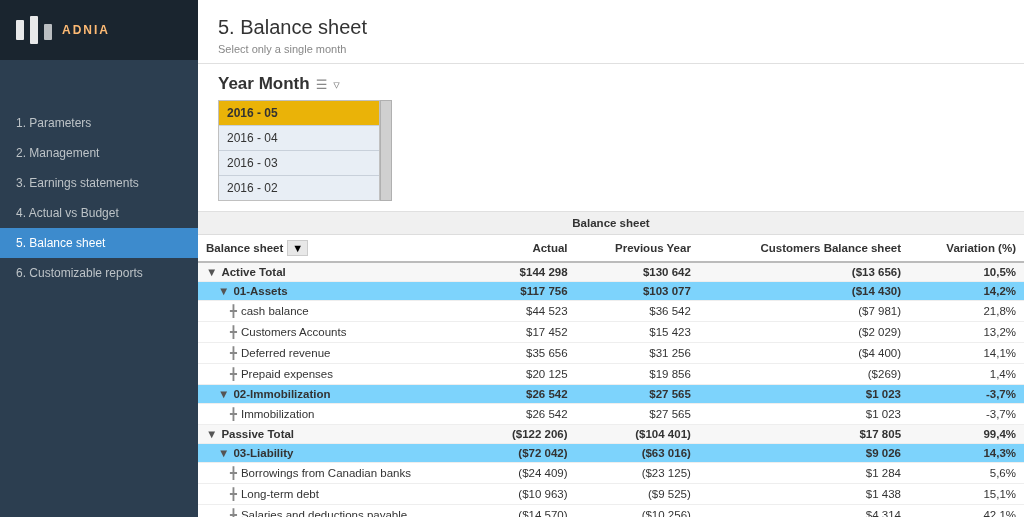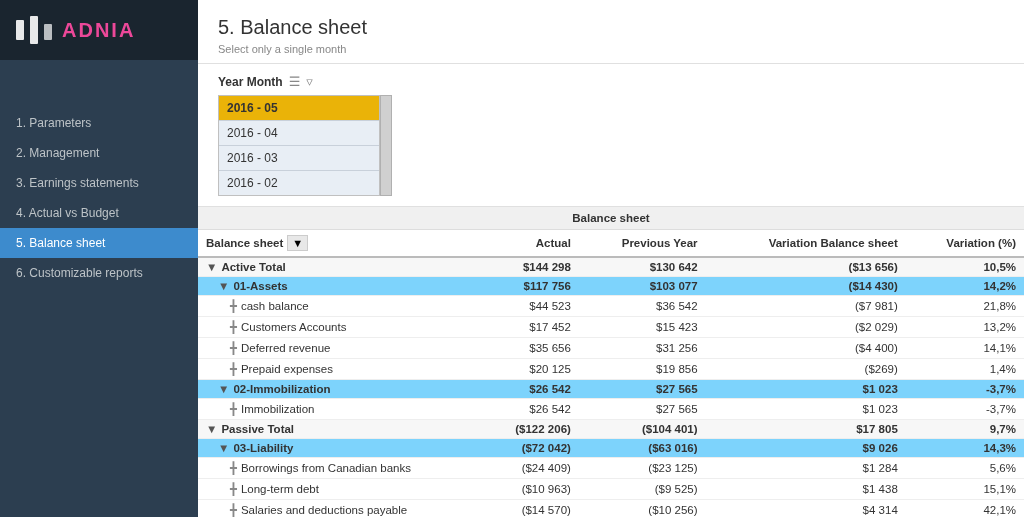--- a/index.html
+++ b/index.html
@@ -21,22 +21,22 @@
       display: flex;
       align-items: center;
       gap: 10px;
       height: 60px;
     }
     .logo-icon {
       width: 36px;
       height: 28px;
     }
     .logo-text {
-      color: #ec4899;
-      font-size: 20px;
+      color: #fdba74;
+      font-size: 12px;
       font-weight: bold;
       letter-spacing: 2px;
     }
     .sidebar-nav {
       padding-top: 20px;
       flex: 1;
       margin-top: 28px;
     }
     .nav-item {
       padding: 8px 16px;
@@ -74,21 +74,21 @@
       padding: 10px 20px;
       border-bottom: 1px solid #e0e0e0;
     }
     .filter-label-row {
       display: flex;
       align-items: center;
       gap: 6px;
       margin-bottom: 6px;
     }
     .filter-label {
-      font-size: 12px;
+      font-size: 17px;
       font-weight: bold;
       color: #333;
     }
     .filter-icon {
       color: #888;
       font-size: 13px;
       cursor: pointer;
     }
     .filter-list {
       width: 162px;
@@ -219,21 +219,21 @@
         <tr>
           <th class="col-name">
             <div class="select-col">
               <span>Balance sheet</span>
               <button class="dropdown-btn">▼</button>
             </div>
           </th>
           <th></th>
           <th class="num">Actual</th>
           <th class="num">Previous Year</th>
-          <th class="num">Variation Balance sheet</th>
+          <th class="num">Customers Balance sheet</th>
           <th class="num">Variation (%)</th>
         </tr>
       </thead>
       <tbody id="table-body">
       <tr class="section-header">
       <td colspan="2">
         <span style="color:#555;margin-right:4px;">▼</span>Active Total
       </td>
       <td class="num">$144 298</td>
       <td class="num">$130 642</td>
@@ -303,21 +303,21 @@
       <td class="num">$1 023</td>
       <td class="num">-3,7%</td>
     </tr>
           <tr class="section-header">
       <td colspan="2">
         <span style="color:#555;margin-right:4px;">▼</span>Passive Total
       </td>
       <td class="num">($122 206)</td>
       <td class="num">($104 401)</td>
       <td class="num">$17 805</td>
-      <td class="num">9,7%</td>
+      <td class="num">99,4%</td>
     </tr>
           <tr class="sub-header">
       <td colspan="2" style="padding-left:20px;">
         <span style="color:#555;margin-right:4px;">▼</span>03-Liability
       </td>
       <td class="num">($72 042)</td>
       <td class="num">($63 016)</td>
       <td class="num">$9 026</td>
       <td class="num">14,3%</td>
     </tr>

